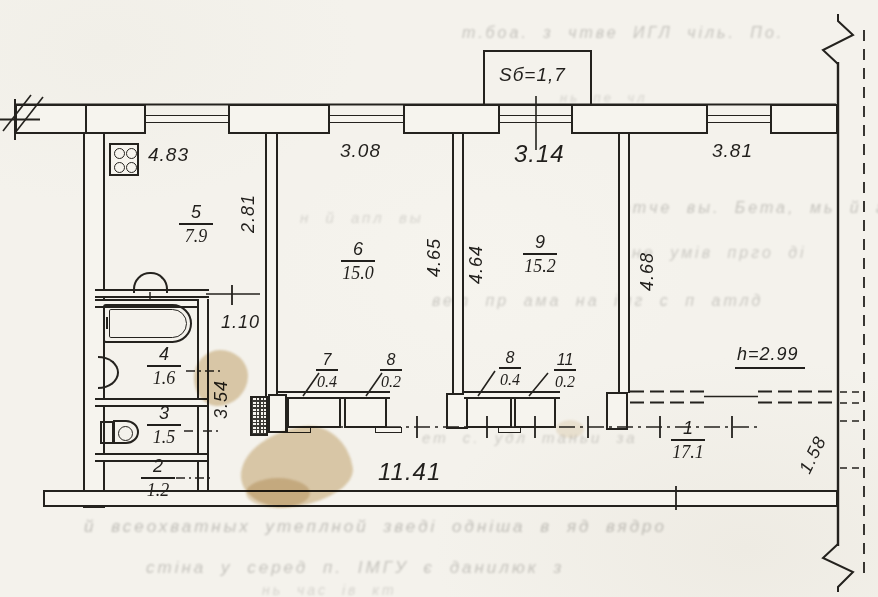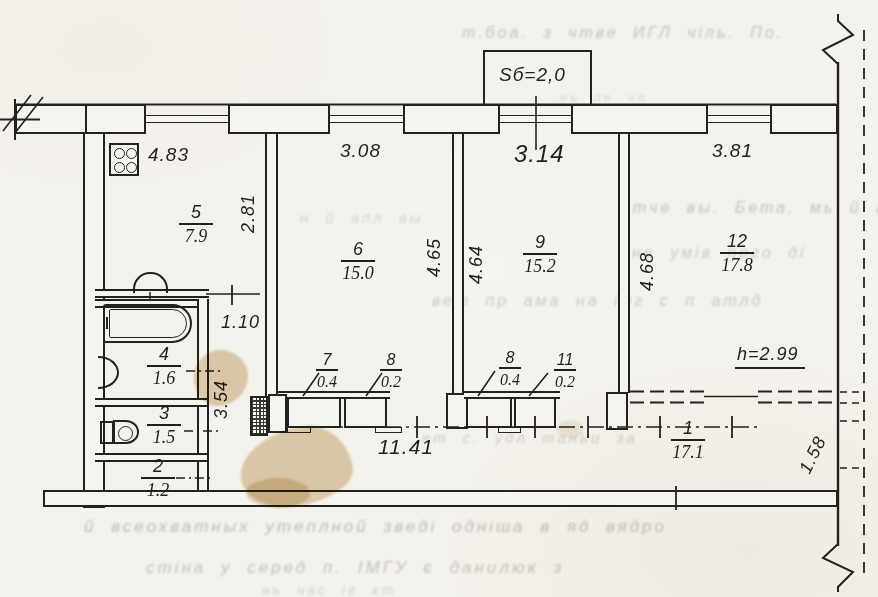--- a/index.html
+++ b/index.html
@@ -62,21 +62,21 @@
   <div class="win" style="left:146px;top:115px;width:82px;height:8px;"></div>
   <div class="w" style="left:228px;top:104px;width:102px;height:30px;"></div>
   <div class="win" style="left:330px;top:115px;width:73px;height:8px;"></div>
   <div class="w" style="left:403px;top:104px;width:97px;height:30px;"></div>
   <div class="win" style="left:500px;top:115px;width:71px;height:8px;"></div>
   <div class="w" style="left:571px;top:104px;width:137px;height:30px;"></div>
   <div class="win" style="left:708px;top:115px;width:62px;height:8px;"></div>
   <div class="w" style="left:770px;top:104px;width:68px;height:30px;"></div>
 
   <div class="box" style="left:483px;top:50px;width:109px;height:56px;background:transparent;border-width:2.2px;"></div>
-  <div class="dim" style="left:499px;top:64px;font-size:19px;">Sб=2,0</div>
+  <div class="dim" style="left:499px;top:64px;font-size:19px;">Sб=1,7</div>
 
   <div class="w" style="left:83px;top:132px;width:22px;height:376px;"></div>
   <div class="w" style="left:43px;top:490px;width:795px;height:17px;"></div>
 
   <div class="pv" style="left:265px;top:134px;width:13px;height:263px;"></div>
   <div class="pv" style="left:452px;top:134px;width:12px;height:259px;"></div>
   <div class="pv" style="left:618px;top:134px;width:12px;height:259px;"></div>
   <div class="box" style="left:446px;top:393px;width:22px;height:36px;"></div>
   <div class="box" style="left:606px;top:392px;width:22px;height:38px;"></div>
 
@@ -152,39 +152,35 @@
   <div class="dim" style="left:148px;top:144px;font-size:19px;">4.83</div>
   <div class="dim" style="left:340px;top:140px;font-size:19px;text-align:center;">3.08</div>
   <div class="dim" style="left:514px;top:140px;font-size:24px;">3.14</div>
   <div class="dim" style="left:712px;top:140px;font-size:19px;">3.81</div>
   <div class="dim rot" style="left:238px;top:233px;">2.81</div>
   <div class="dim rot" style="left:424px;top:277px;">4.65</div>
   <div class="dim rot" style="left:466px;top:284px;">4.64</div>
   <div class="dim rot" style="left:637px;top:291px;">4.68</div>
   <div class="dim" style="left:221px;top:312px;">1.10</div>
   <div class="dim rot" style="left:211px;top:419px;">3.54</div>
-  <div class="dim" style="left:378px;top:435px;font-size:21px;">11.41</div>
+  <div class="dim" style="left:378px;top:458px;font-size:24px;">11.41</div>
   <div class="dim" style="left:795px;top:468px;transform:rotate(-64deg);transform-origin:0 0;">1.58</div>
   <div class="hnote" style="left:735px;top:344px;">h=2.99</div>
 
   <div class="rlabel" style="left:161px;top:203px;">
     <div class="num">5</div>
     <div class="area">7.9</div>
   </div>
   <div class="rlabel" style="left:323px;top:240px;">
     <div class="num">6</div>
     <div class="area">15.0</div>
   </div>
   <div class="rlabel" style="left:505px;top:233px;">
     <div class="num">9</div>
     <div class="area">15.2</div>
-  </div>
-  <div class="rlabel" style="left:702px;top:232px;">
-    <div class="num">12</div>
-    <div class="area">17.8</div>
   </div>
   <div class="rlabel" style="left:129px;top:345px;">
     <div class="num">4</div>
     <div class="area">1.6</div>
   </div>
   <div class="rlabel" style="left:129px;top:404px;">
     <div class="num">3</div>
     <div class="area">1.5</div>
   </div>
   <div class="rlabel" style="left:123px;top:457px;">

